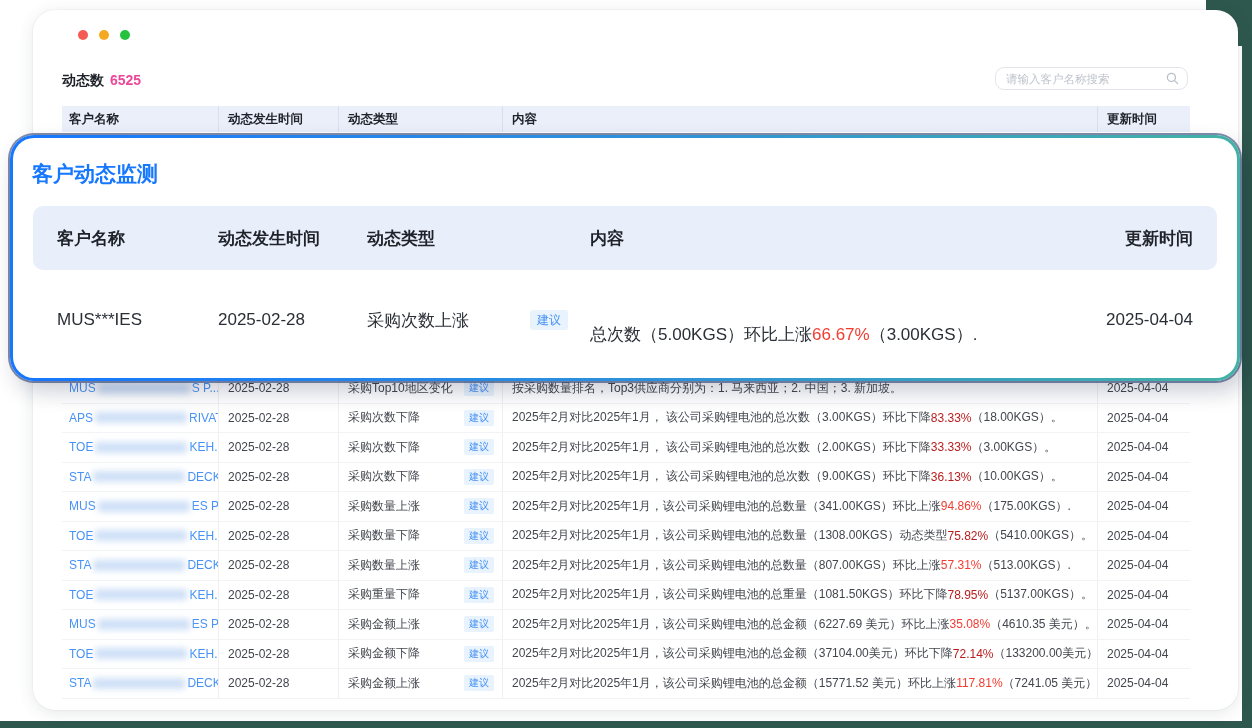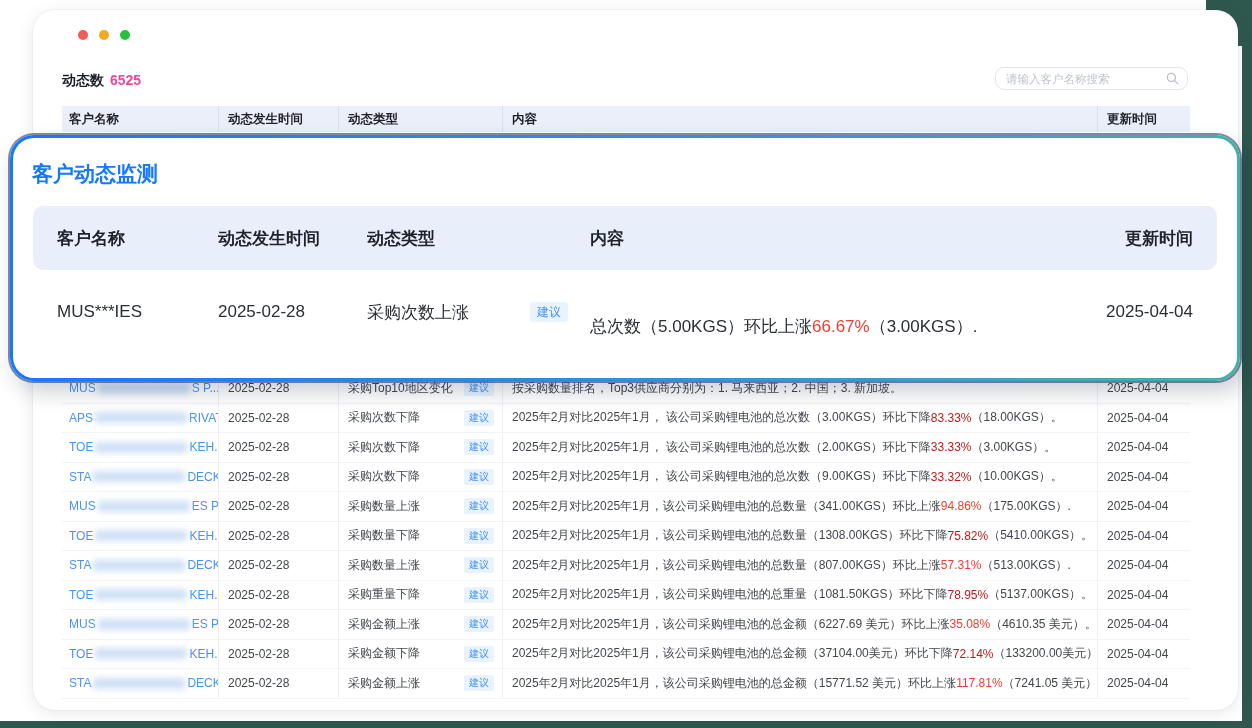--- a/index.html
+++ b/index.html
@@ -58,21 +58,21 @@
   .overlay { position:absolute; left:10px; top:135px; width:1230px; height:246px; z-index:5;
     border:3px solid transparent; border-radius:24px;
     background:linear-gradient(#fff,#fff) padding-box,
                linear-gradient(90deg,#1677ff 0%,#2f93d8 55%,#43b2a5 100%) border-box;
     box-shadow:0 0 0 2px rgba(25,45,100,.55), 6px 10px 22px rgba(10,25,60,.22); }
   .ov-title { margin:22px 0 18px 19px; font-size:21px; font-weight:bold; color:#1677ff; }
   .ov-grid { display:grid; grid-template-columns:161px 149px 223px 1fr 150px; align-items:center;
     padding:0 24px; }
   .ov-head { margin:0 20px; height:64px; background:#e9eefb; border-radius:10px;
     font-size:17px; font-weight:600; color:#1f2329; }
-  .ov-row { margin:0 20px; min-height:84px; font-size:17px; color:#2a2f36; }
+  .ov-row { margin:8px 20px; min-height:84px; font-size:17px; color:#2a2f36; }
   .ov-cell { overflow:hidden; }
   .ov-update { text-align:right; }
   .ov-type { display:flex; align-items:center; justify-content:space-between; padding-right:22px; }
   .ov-badge { background:#e8f3fe; color:#4691f5; font-size:12px; line-height:1;
     padding:4px 7px; border-radius:3px; flex:none; }
   .ov-content { line-height:29px; }
 </style>
 </head>
 <body>
 
@@ -172,21 +172,21 @@
               <span>DECK...</span>
             </a>
     </div>
     <div class="cell">2025-02-28</div>
     <div class="cell c-type">
       <span>采购次数下降</span>
       <span class="badge">建议</span>
     </div>
     <div class="cell">
       <span>2025年2月对比2025年1月， 该公司采购锂电池的总次数（9.00KGS）环比下降</span>
-            <span class="pct down">33.32%</span>
+            <span class="pct down">36.13%</span>
             <span>（10.00KGS）。</span>
     </div>
     <div class="cell">2025-04-04</div>
   </div>
         <div class="grid trow">
     <div class="cell c-name">
       <a href="#" class="name-link">
               <span>MUS</span>
               <span class="redact"></span>
               <span>ES P...</span>
@@ -211,21 +211,21 @@
               <span class="redact"></span>
               <span>KEH...</span>
             </a>
     </div>
     <div class="cell">2025-02-28</div>
     <div class="cell c-type">
       <span>采购数量下降</span>
       <span class="badge">建议</span>
     </div>
     <div class="cell">
-      <span>2025年2月对比2025年1月，该公司采购锂电池的总数量（1308.00KGS）环比下降</span>
+      <span>2025年2月对比2025年1月，该公司采购锂电池的总数量（1308.00KGS）动态类型</span>
             <span class="pct down">75.82%</span>
             <span>（5410.00KGS）。</span>
     </div>
     <div class="cell">2025-04-04</div>
   </div>
         <div class="grid trow">
     <div class="cell c-name">
       <a href="#" class="name-link">
               <span>STA</span>
               <span class="redact"></span>

